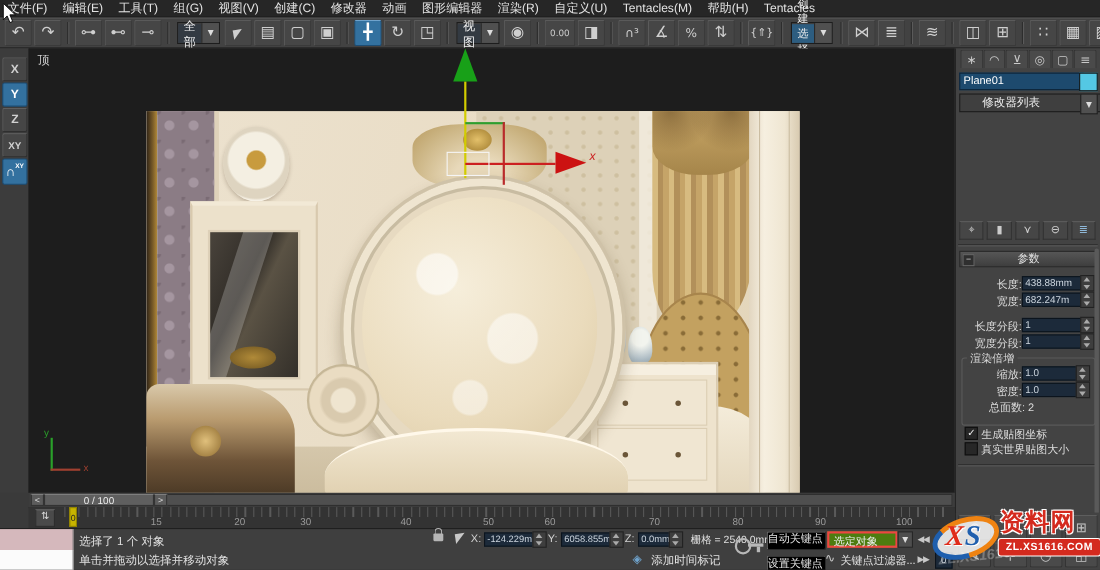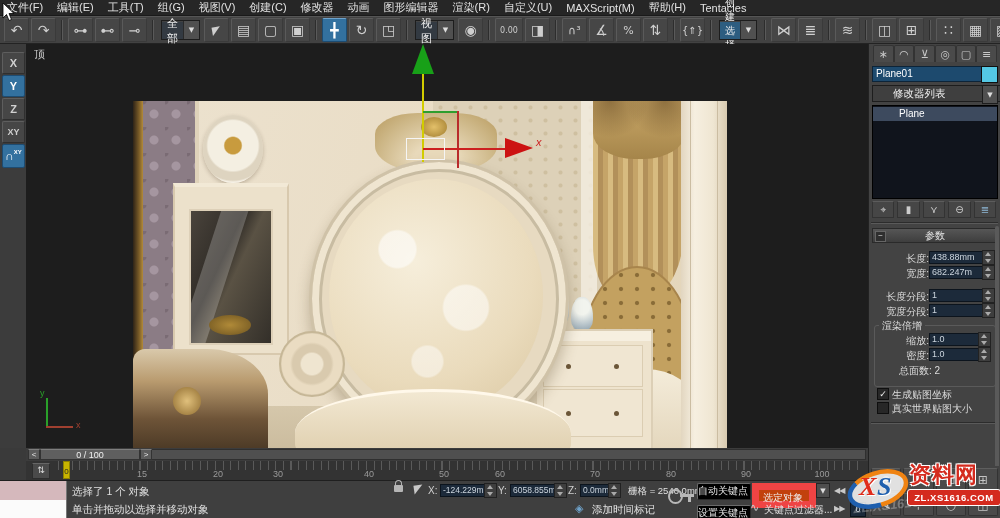--- a/index.html
+++ b/index.html
@@ -163,21 +163,21 @@
   .slab{position:absolute;font-size:10px;color:#d0d0d0}
   .sbtn3d{position:absolute;height:15px;background:#000000;border:1px solid #2a2a2a;border-top-color:#6a6a6a;
           border-left-color:#6a6a6a;color:#e4e4e4;font-size:10px;text-align:left;border-radius:2px;line-height:14px}
   #lockicon{position:absolute;left:394px;top:4px;width:9px;height:7px;background:#b5b5b5;border-radius:1px}
   #lockicon::before{content:"";position:absolute;left:1px;top:-5px;width:5px;height:5px;border:1.5px solid #b5b5b5;
                     border-bottom:none;border-radius:4px 4px 0 0}
   #absarrow{position:absolute;left:414px;top:4px;width:0;height:0;border-top:9px solid #c8c8c8;border-right:9px solid transparent;transform:rotate(-8deg)}
   #keyicon{position:absolute;left:668px;top:8px;width:11px;height:11px;border:2.5px solid #b8b8b8;border-radius:50%}
   #keyicon::after{content:"";position:absolute;left:10px;top:3px;width:14px;height:3px;background:#b8b8b8}
   #keyicon::before{content:"";position:absolute;left:18px;top:6px;width:3px;height:5px;background:#b8b8b8}
-  .ddfield{position:absolute;height:25px;background:#c2410c;border:7px solid #ef4444;color:#f0f0f0;
+  .ddfield{position:absolute;height:15px;background:#4d7c0f;border:2px solid #ef4444;color:#f0f0f0;
            font-size:10px;line-height:15px;padding:0 4px;box-sizing:border-box}
   .ddarr{position:absolute;width:14px;height:15px;background:#4e4e4e;border:1px solid #262626;color:#ddd;
          font-size:7px;text-align:center;line-height:14px;box-sizing:border-box;font-family:"DejaVu Sans",sans-serif}
   .pb{position:absolute;color:#c8c8c8;font-size:8px;font-family:"DejaVu Sans",sans-serif;letter-spacing:-1px}
   #framefield{position:absolute;left:850px;top:21px;width:14px;height:13px;background:#1c2a3a;border:1px solid #0c141d;
               color:#ccd5de;font-size:9px;text-align:center;line-height:13px}
   #cubeicon{position:absolute;left:575px;top:21px;color:#6fa3cc;font-size:11px;font-family:"DejaVu Sans",sans-serif}
   #waveicon{position:absolute;left:750px;top:20px;color:#c8c8c8;font-size:11px;font-family:"DejaVu Sans",sans-serif}
   
   #navcorner{left:869px;top:466px;width:131px;height:52px;background:#434343;display:grid;
@@ -208,21 +208,21 @@
   <span>编辑(E)</span>
   <span>工具(T)</span>
   <span>组(G)</span>
   <span>视图(V)</span>
   <span>创建(C)</span>
   <span>修改器</span>
   <span>动画</span>
   <span>图形编辑器</span>
   <span>渲染(R)</span>
   <span>自定义(U)</span>
-  <span>MAXScript(M)</span>
+  <span>Tentacles(M)</span>
   <span>帮助(H)</span>
   <span>Tentacles</span>
 </div>
 
 <div class="abs" id="toolbar">
   <div class="tbtn">
       <span>↶</span>
     </div>
   <div class="tbtn">
       <span>↷</span>
@@ -411,23 +411,20 @@
     <div class="tab">◠</div>
     <div class="tab">⊻</div>
     <div class="tab">◎</div>
     <div class="tab">▢</div>
     <div class="tab">≡</div>
   </div>
   <div class="abs" id="namefield">Plane01</div>
   <div class="abs" id="swatch"></div>
   <div class="abs" id="modlist">修改器列表</div>
   <div class="abs" id="modarrow">▼</div>
-  <div class="abs" id="stackbox">
-    <div class="abs" id="stackrow">Plane</div>
-  </div>
   <div class="abs" id="stackbtns">
     <div class="sbtn">⌖</div>
     <div class="sbtn">▮</div>
     <div class="sbtn">⋎</div>
     <div class="sbtn">⊖</div>
     <div class="sbtn" style="color:#8fb8d8">≣</div>
   </div>
   <div class="groove" style="top:178px"></div>
   <div class="abs" id="rollout">
     <span class="minus">−</span>

